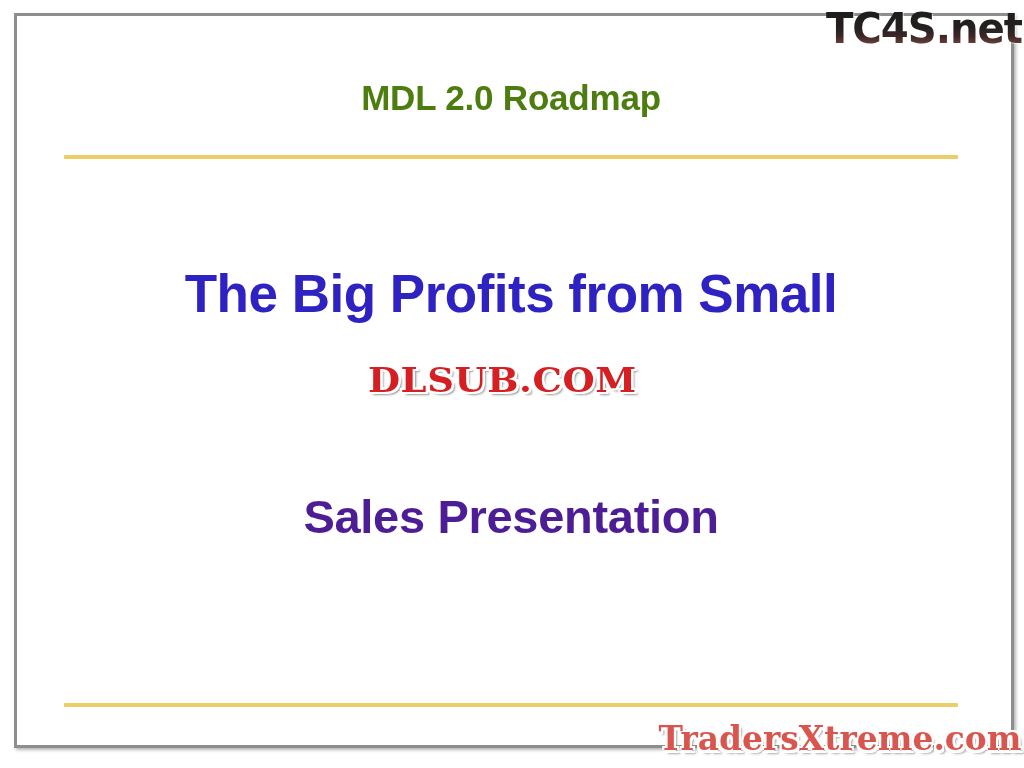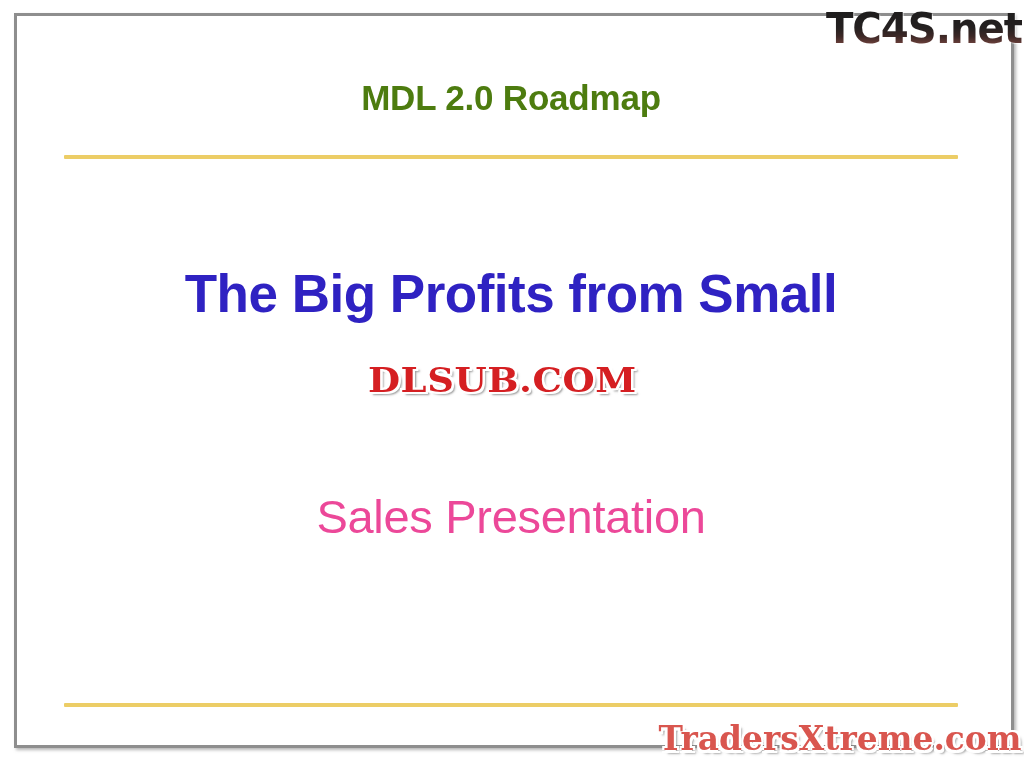--- a/index.html
+++ b/index.html
@@ -79,22 +79,22 @@
   }
 
   
   #subtitle {
     position: absolute;
     left: 64px;
     top: 489px;
     width: 894px;
     text-align: center;
     font-size: 47px;
-    font-weight: normal;
-    color: #ec4899;
+    font-weight: bold;
+    color: #4c1d95;
     letter-spacing: -0.3px;
     white-space: nowrap;
   }
 
   
   .watermark {
     position: absolute;
     white-space: nowrap;
     font-weight: bold;
     pointer-events: none;

